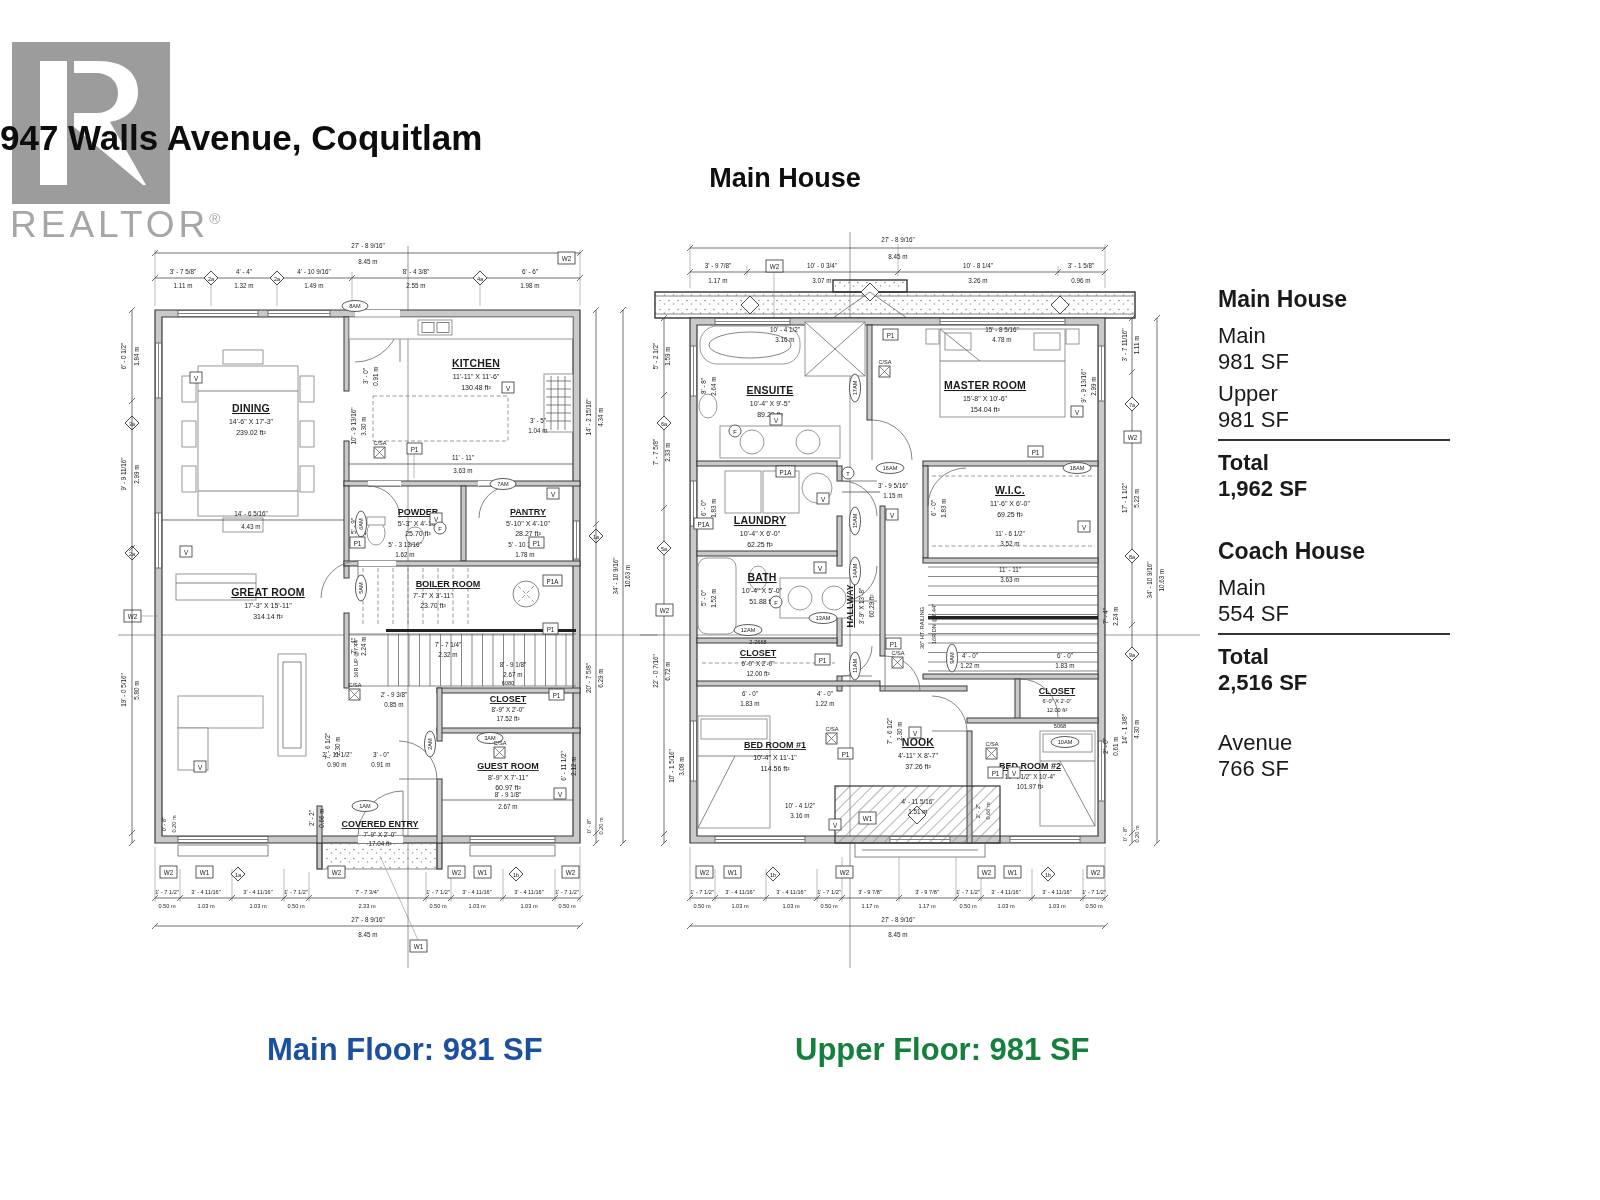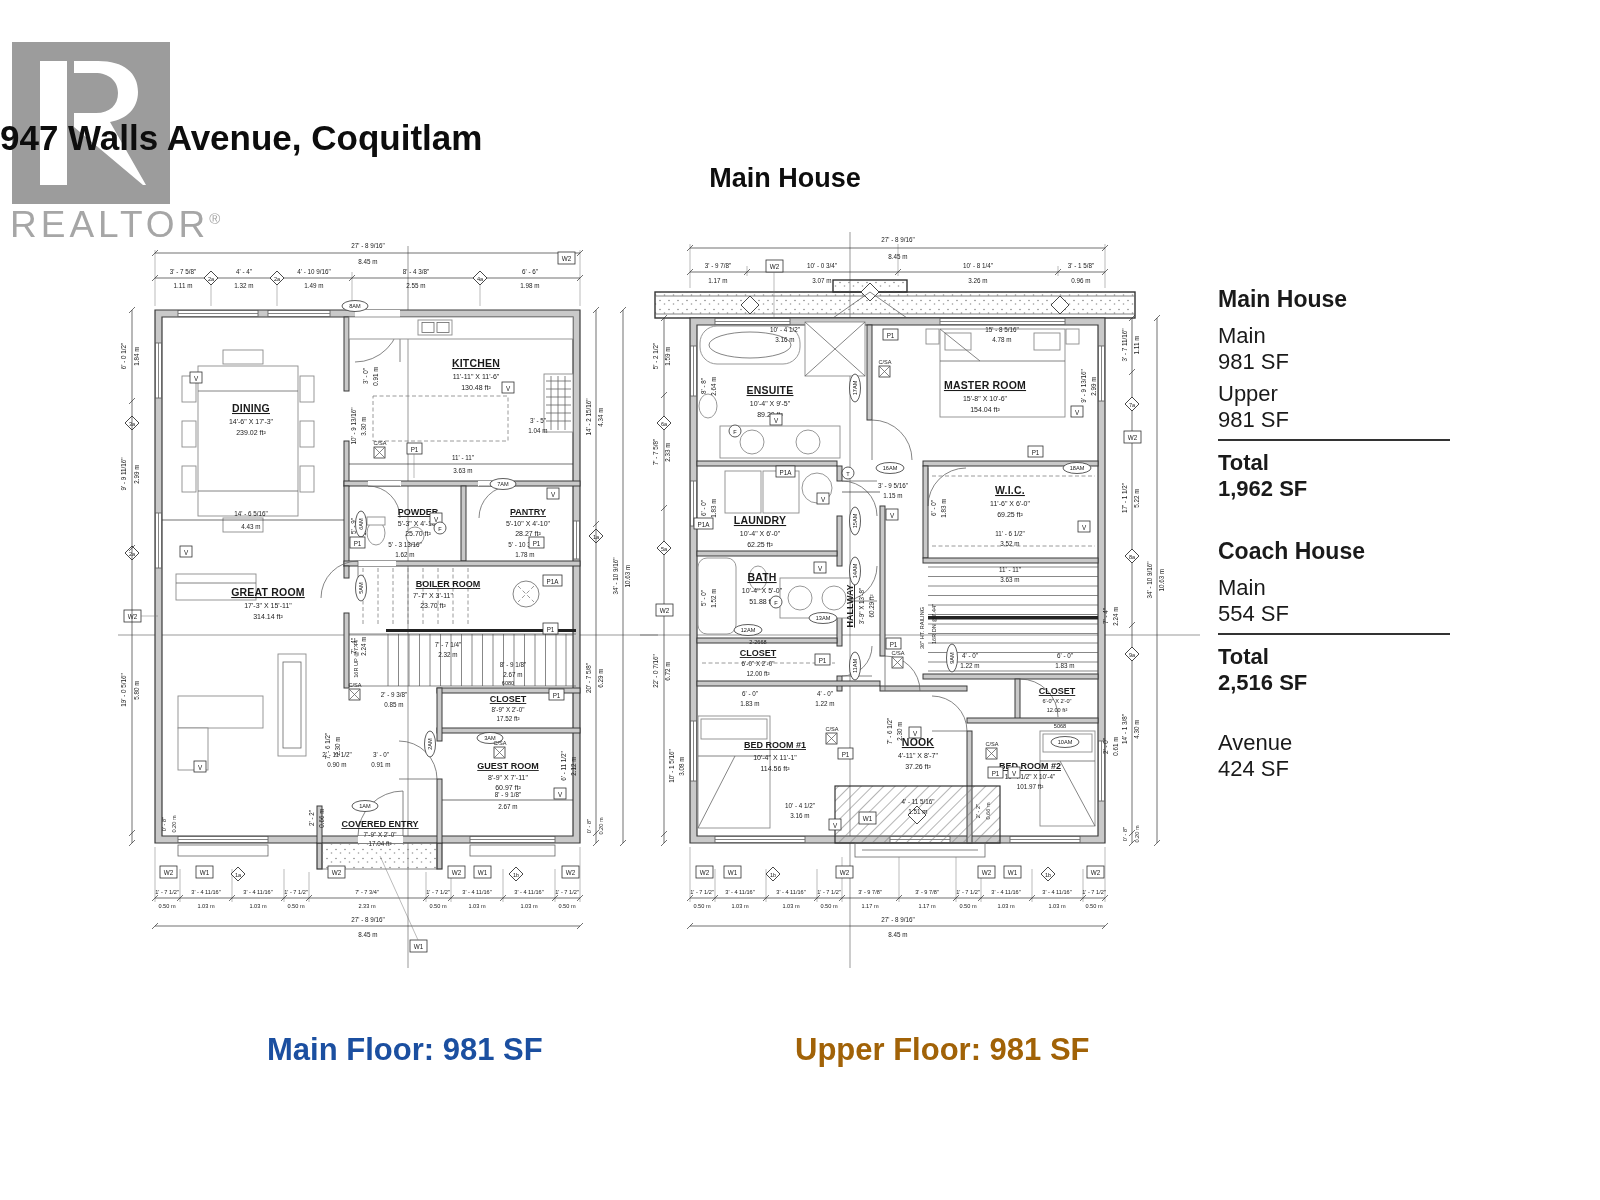--- a/index.html
+++ b/index.html
@@ -80,21 +80,21 @@
       <span>Main</span>
       <span>554 SF</span>
     </div>
   <div class="row total">
       <span>Total</span>
       <span>2,516 SF</span>
     </div>
   <div class="gap2"></div>
   <div class="row">
       <span>Avenue</span>
-      <span>424 SF</span>
+      <span>766 SF</span>
     </div>
 </div>
 
 <svg style="position:absolute;left:118px;top:226px;" width="540" height="745" viewBox="0 0 540 745">
   <defs>
     <pattern id="stip" width="9" height="9" patternUnits="userSpaceOnUse">
       <circle cx="2" cy="2.5" r=".8" fill="#888"></circle>
         <circle cx="6.5" cy="6" r=".8" fill="#999"></circle>
     </pattern>
     <pattern id="hatch" width="8" height="8" patternUnits="userSpaceOnUse" patternTransform="rotate(45)">
@@ -1014,13 +1014,13 @@
         <text class="t55" x="408" y="650.5">1b</text>
       </g>
     <g>
         <rect class="tagbox" x="447" y="640" width="17" height="12"></rect>
         <text class="t6" x="455.5" y="649">W2</text>
       </g>
   </g>
 </svg>
 
 <div class="caption" style="left:267px;top:1032px;color:#1b4fa0;">Main Floor: 981 SF</div>
-<div class="caption" style="left:795px;top:1032px;color:#a16207;">Upper Floor: 981 SF</div>
+<div class="caption" style="left:795px;top:1032px;color:#15803d;">Upper Floor: 981 SF</div>
 
 </body></html>

